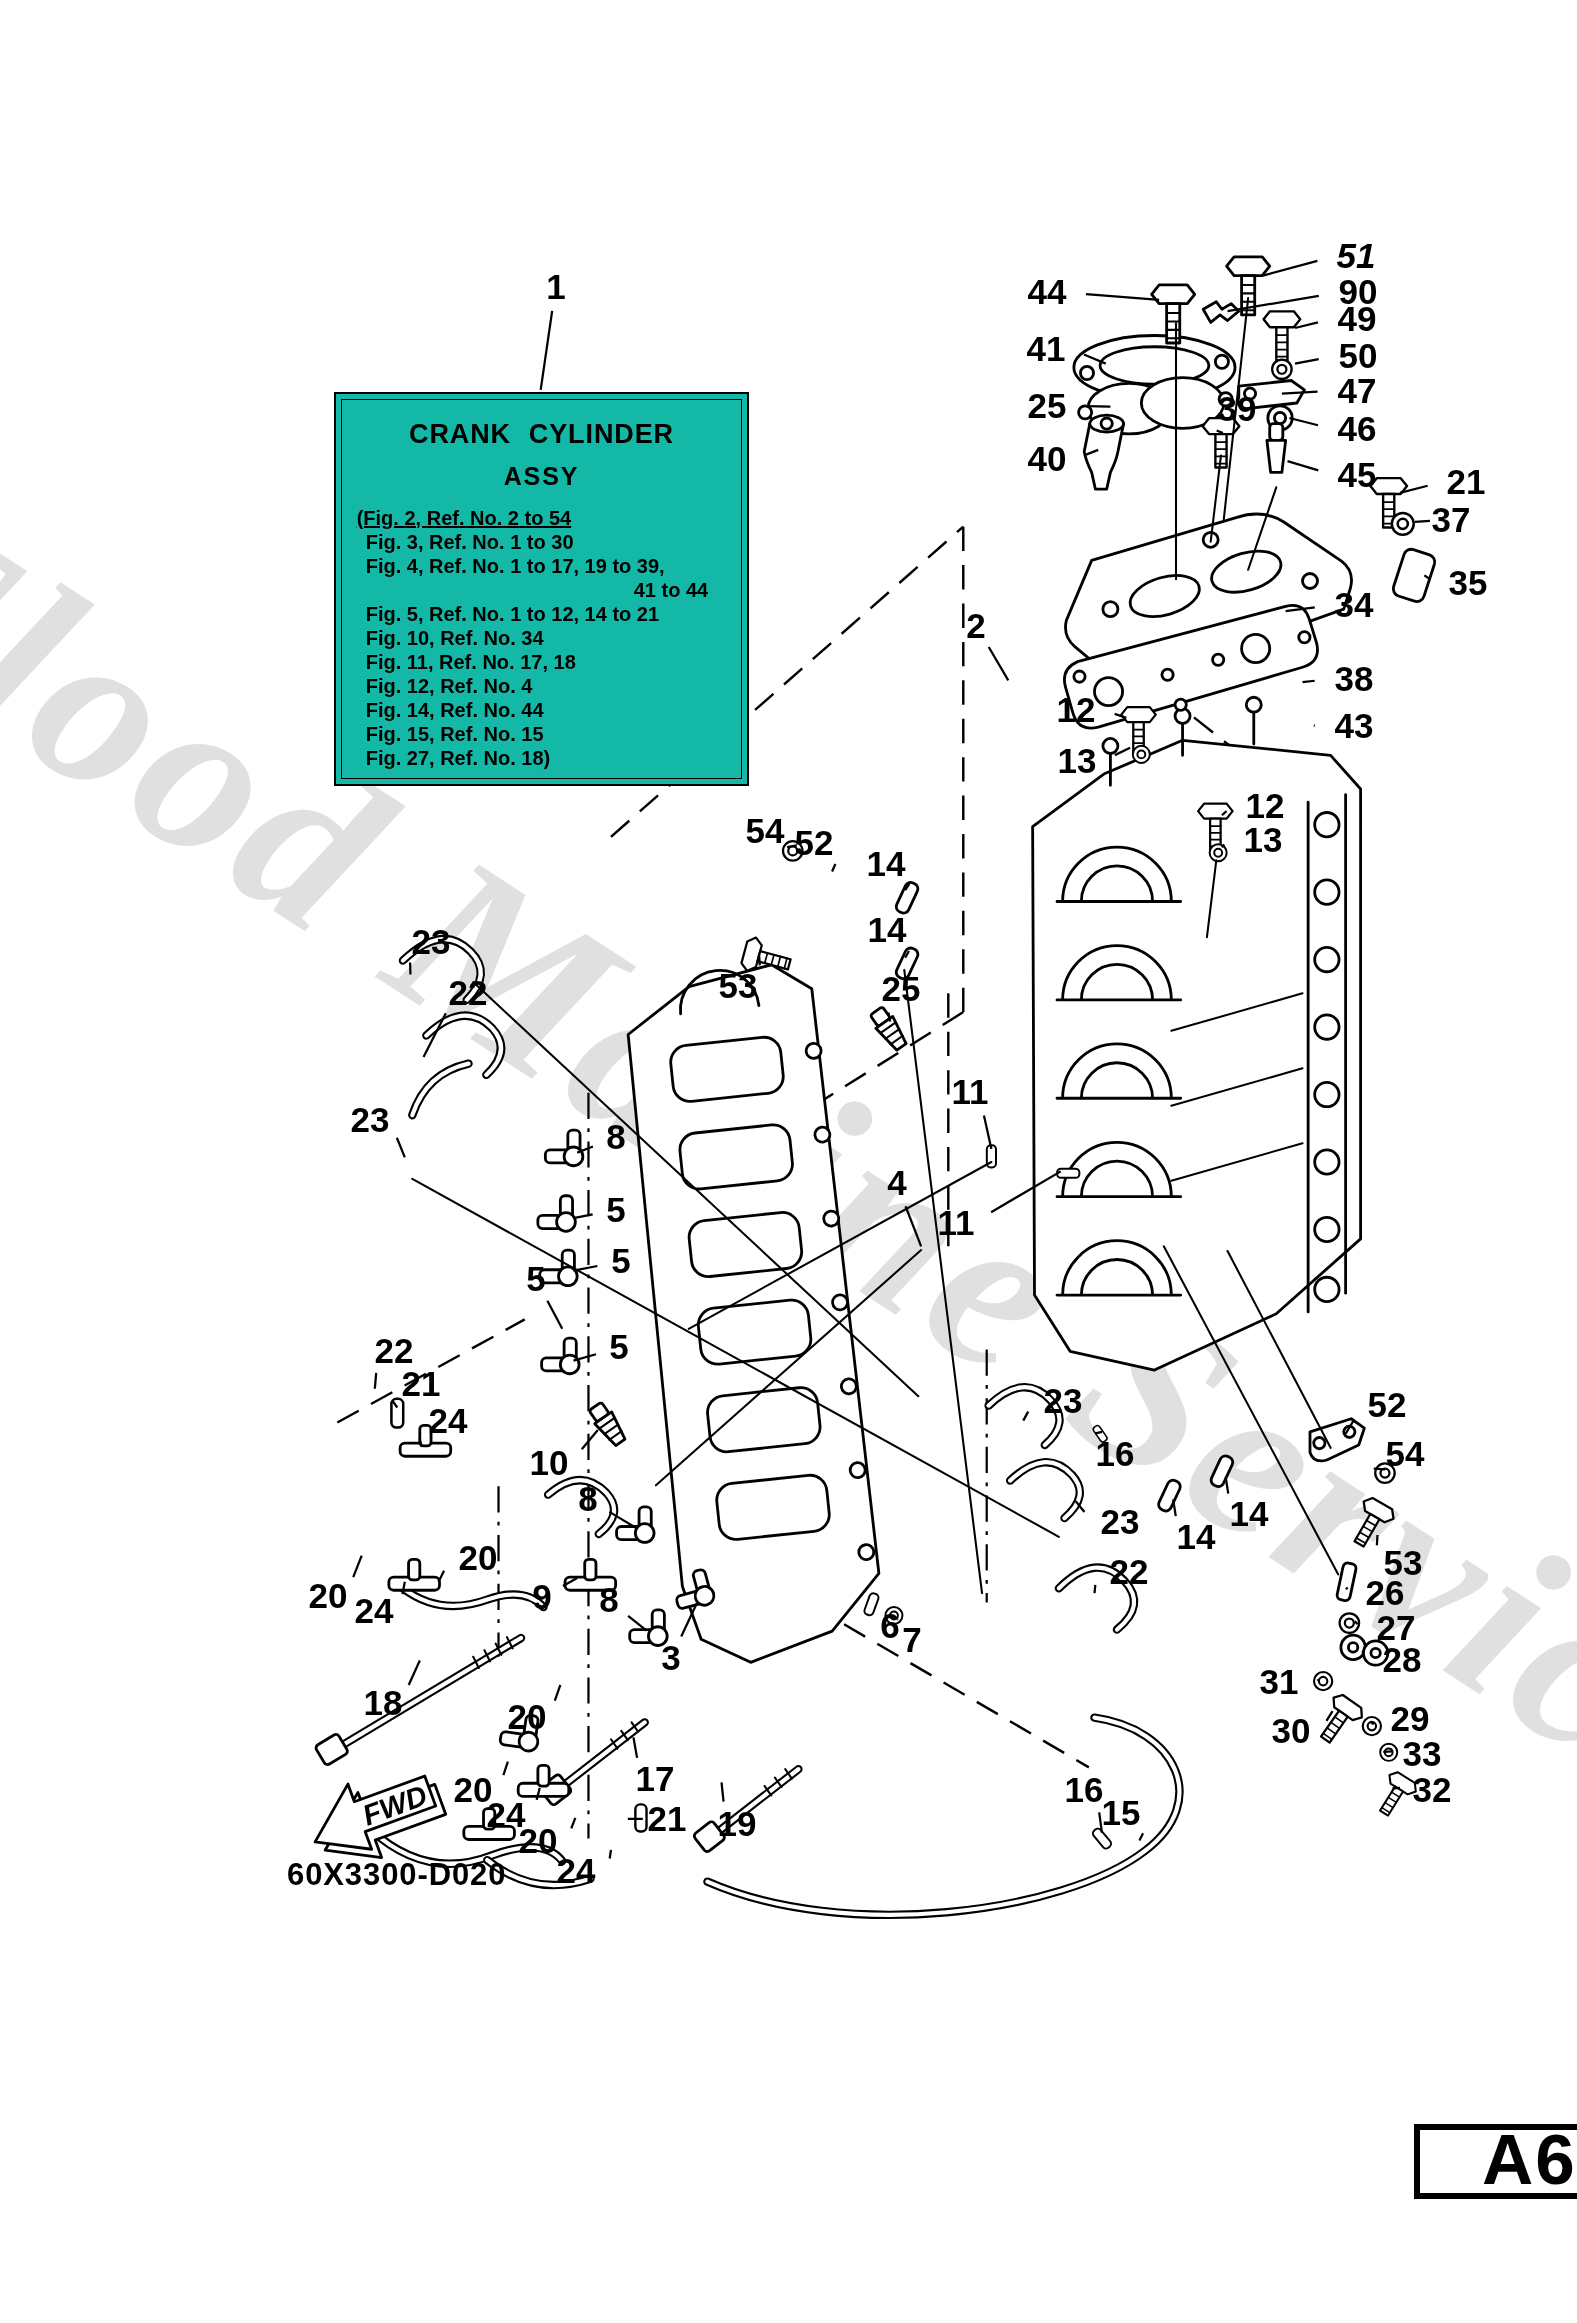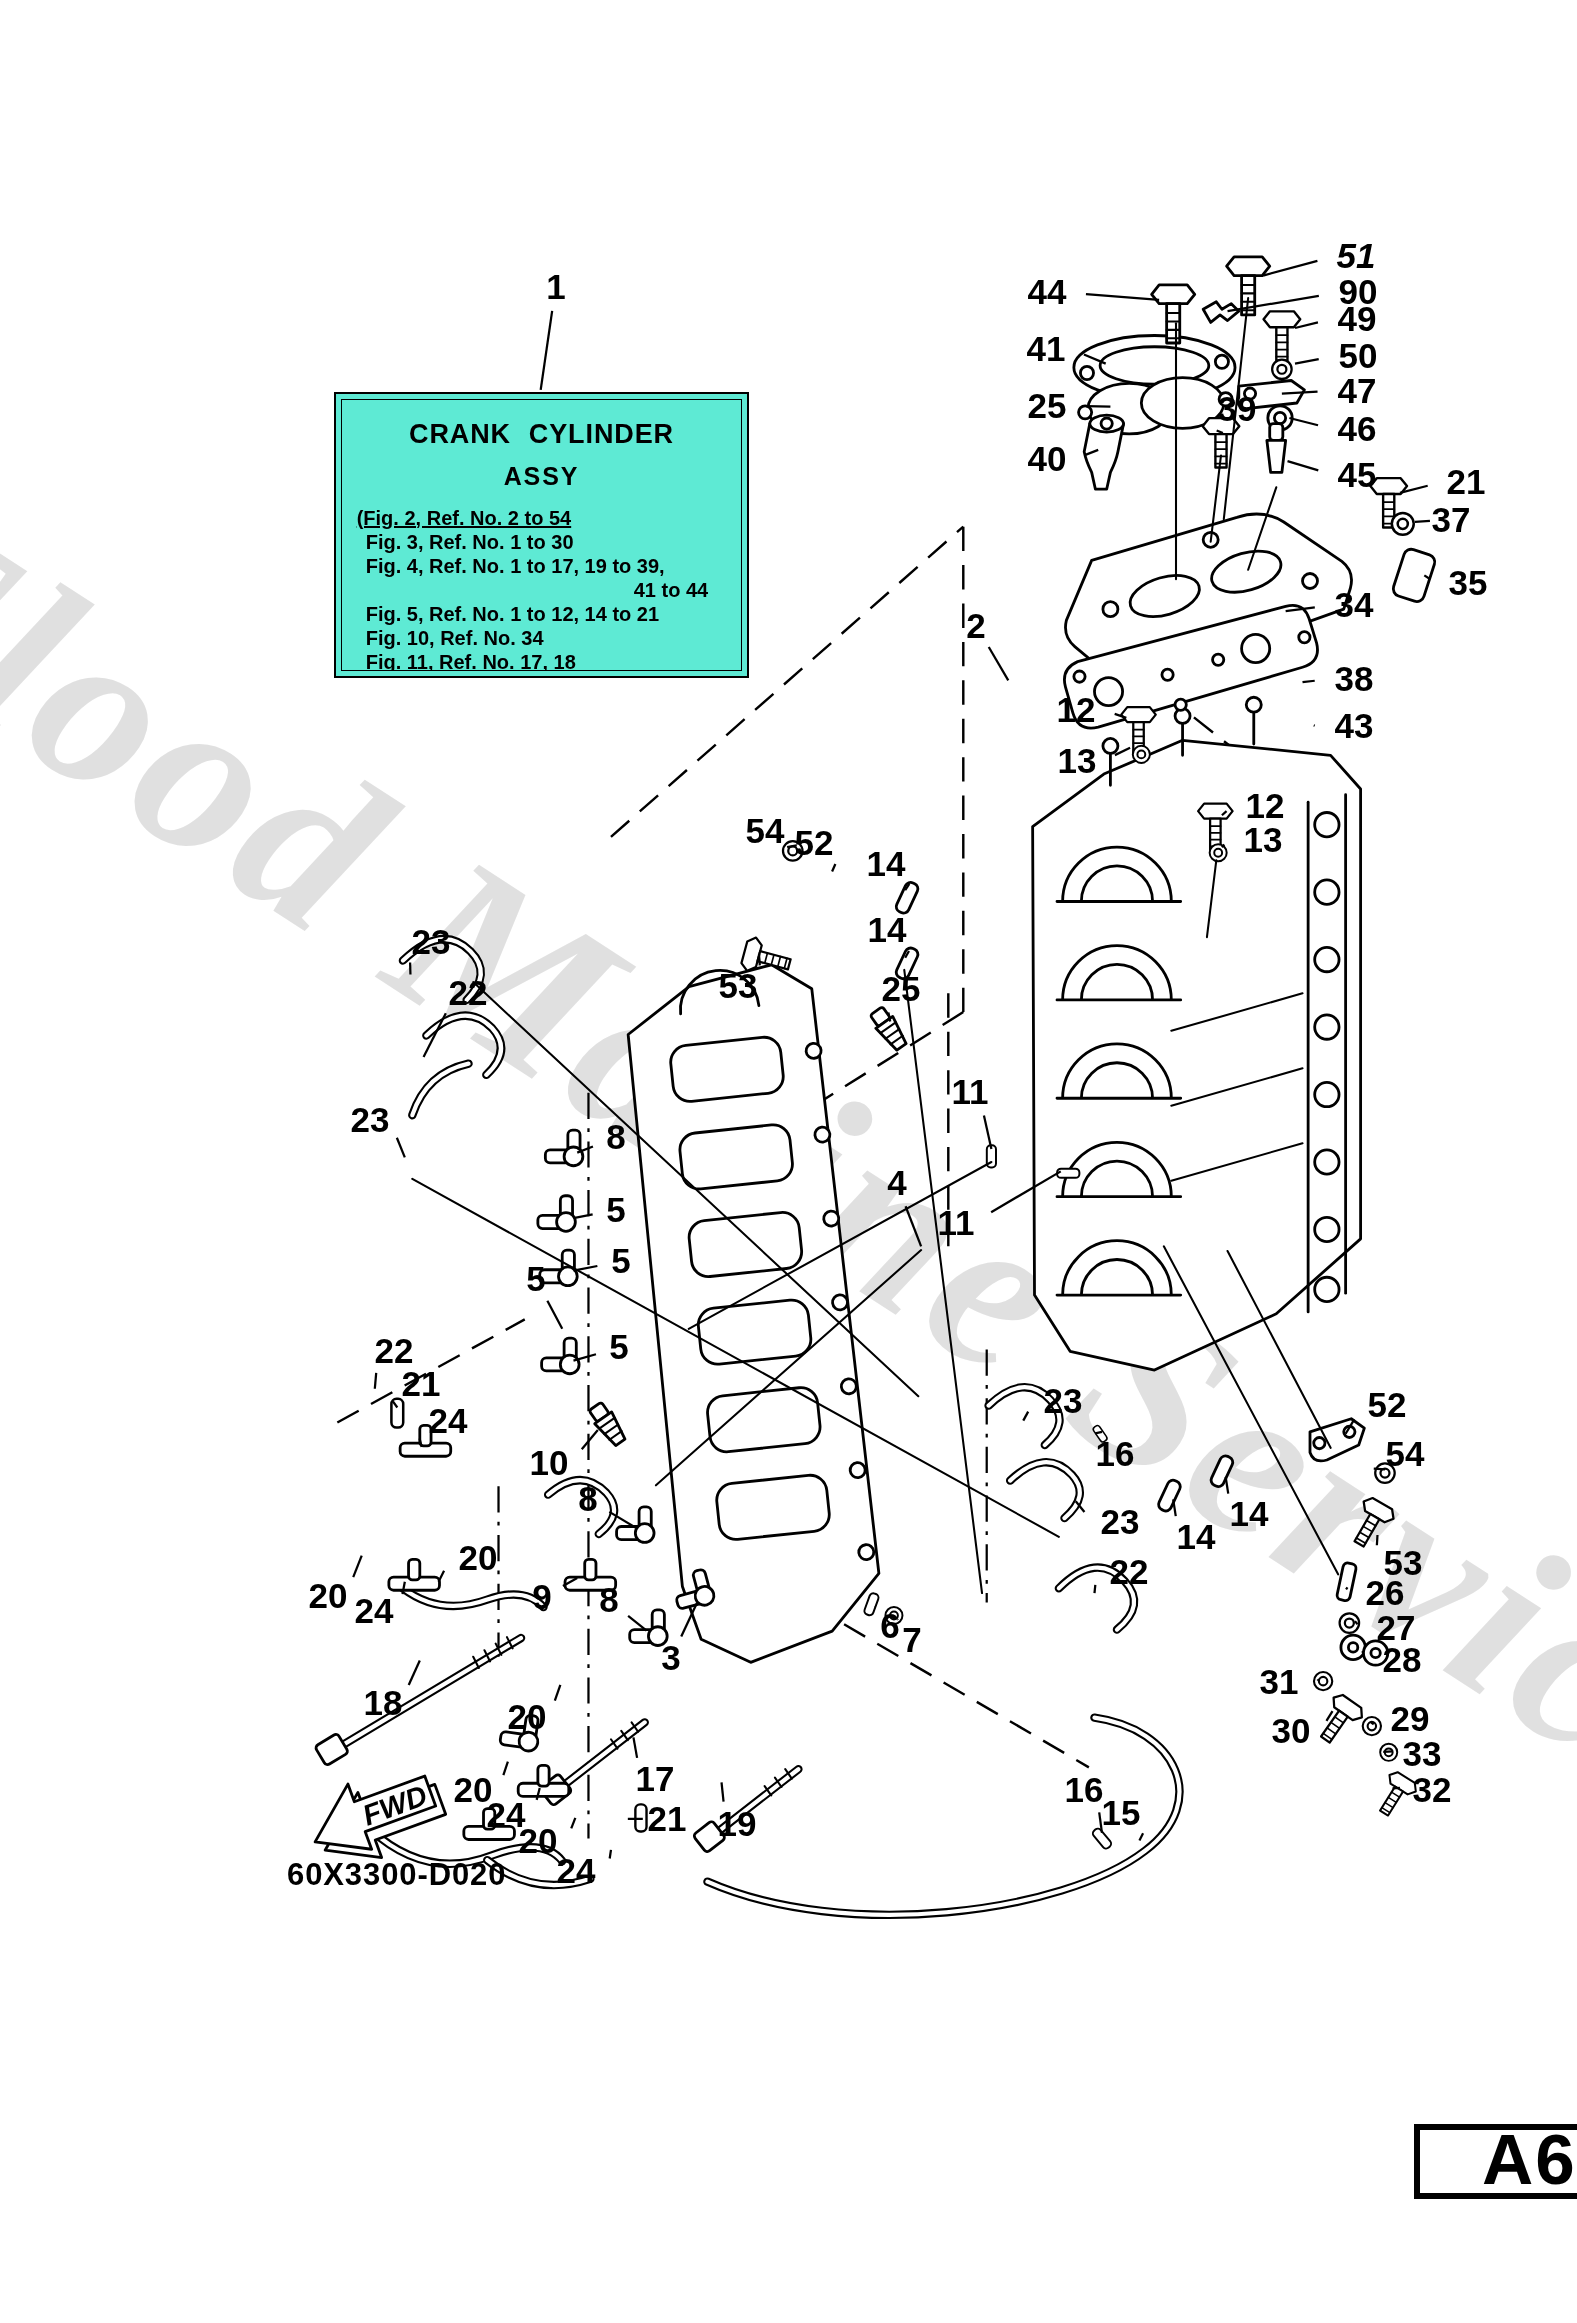--- a/index.html
+++ b/index.html
@@ -13,22 +13,22 @@
   .ln{stroke:#000;fill:none;stroke-width:3;stroke-linecap:round;stroke-linejoin:round;}
   .thin{stroke-width:2.2;}
   .fw{fill:#fff;stroke:#000;stroke-width:3;stroke-linejoin:round;}
   .dash{stroke:#000;fill:none;stroke-width:2.6;stroke-dasharray:26 15;}
   .dashdot{stroke:#000;fill:none;stroke-width:2.4;stroke-dasharray:28 10 4 10;}
   .tube-o{stroke:#000;stroke-width:9;fill:none;stroke-linecap:round;}
   .tube-i{stroke:#fff;stroke-width:4.5;fill:none;stroke-linecap:round;}
   .leader{stroke:#000;stroke-width:2.4;}
   .callout{position:absolute;transform:translate(-50%,-50%);
            font-weight:bold;font-size:35px;color:#000;white-space:nowrap;}
-  .title-box{position:absolute;left:334px;top:392px;width:415px;height:286px;
-             border:2.8px solid #000;background:#5eead4;box-sizing:border-box;}
+  .title-box{position:absolute;left:334px;top:392px;width:415px;height:394px;
+             border:2.8px solid #000;background:#14b8a6;box-sizing:border-box;}
   .title-box .inner{position:absolute;left:4.7px;top:4.7px;right:4.7px;bottom:4.7px;
              border:1.9px solid #000;box-sizing:border-box;overflow:hidden;}
   .tb-title{font-weight:bold;font-size:27px;text-align:center;margin-top:19px;
             word-spacing:9.4px;letter-spacing:0.9px;}
   .tb-title2{font-weight:bold;font-size:25px;text-align:center;margin-top:12px;
              margin-bottom:15px;letter-spacing:1.9px;}
   .tb-line{font-weight:bold;font-size:20px;line-height:24px;padding-left:13px;
            white-space:nowrap;}
   .code{position:absolute;left:287px;top:1857px;font-weight:bold;font-size:31px;
         letter-spacing:0.9px;}

